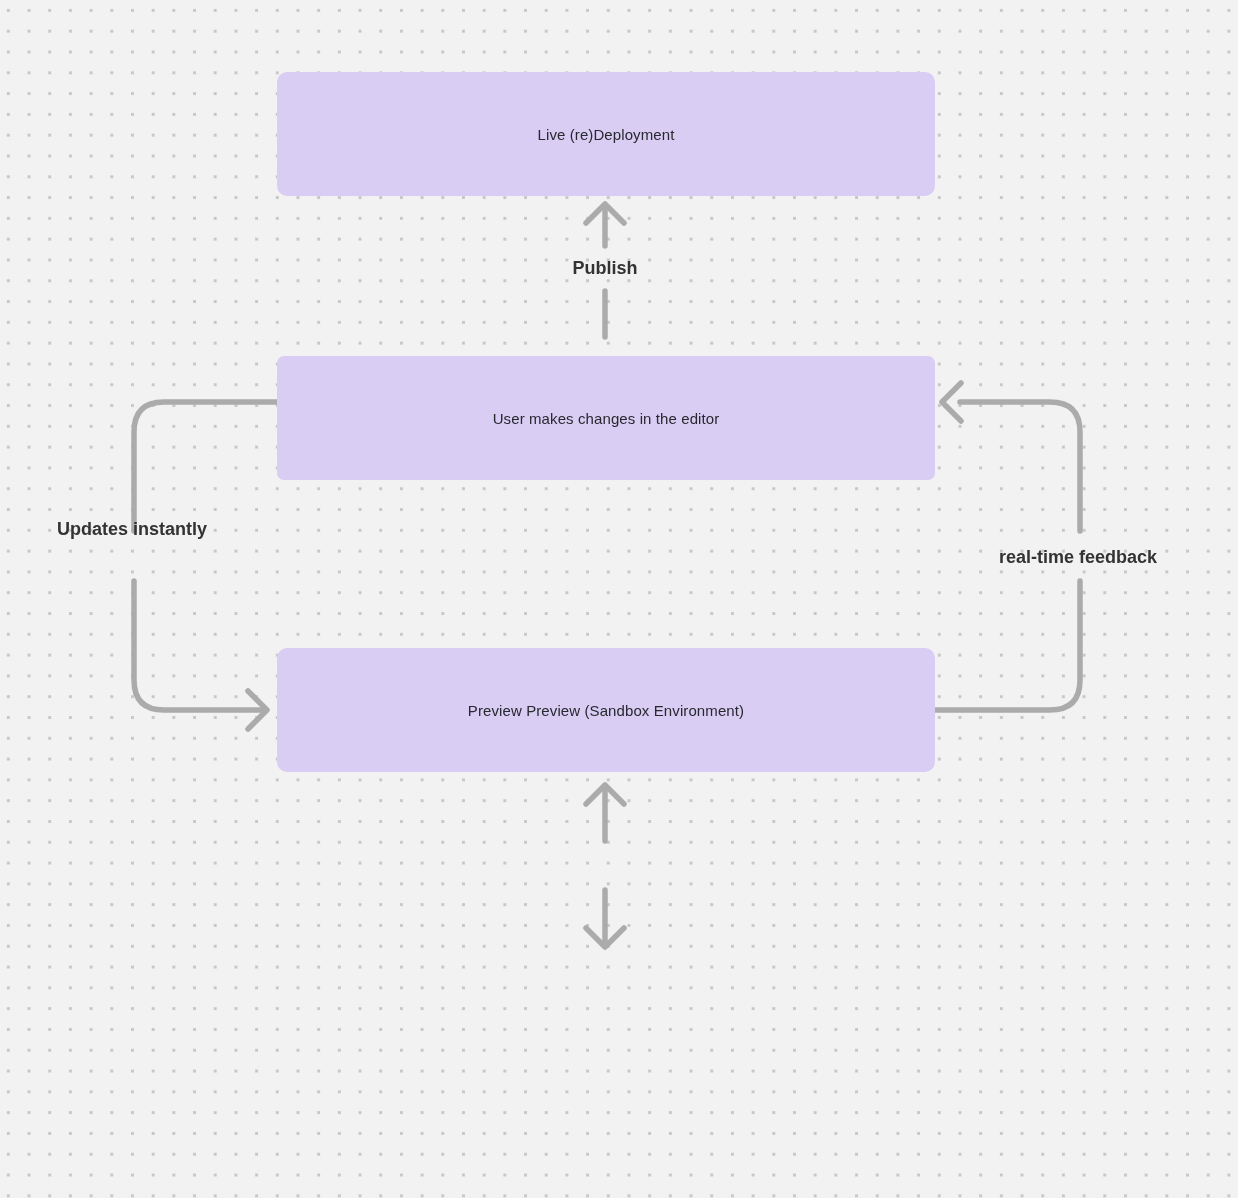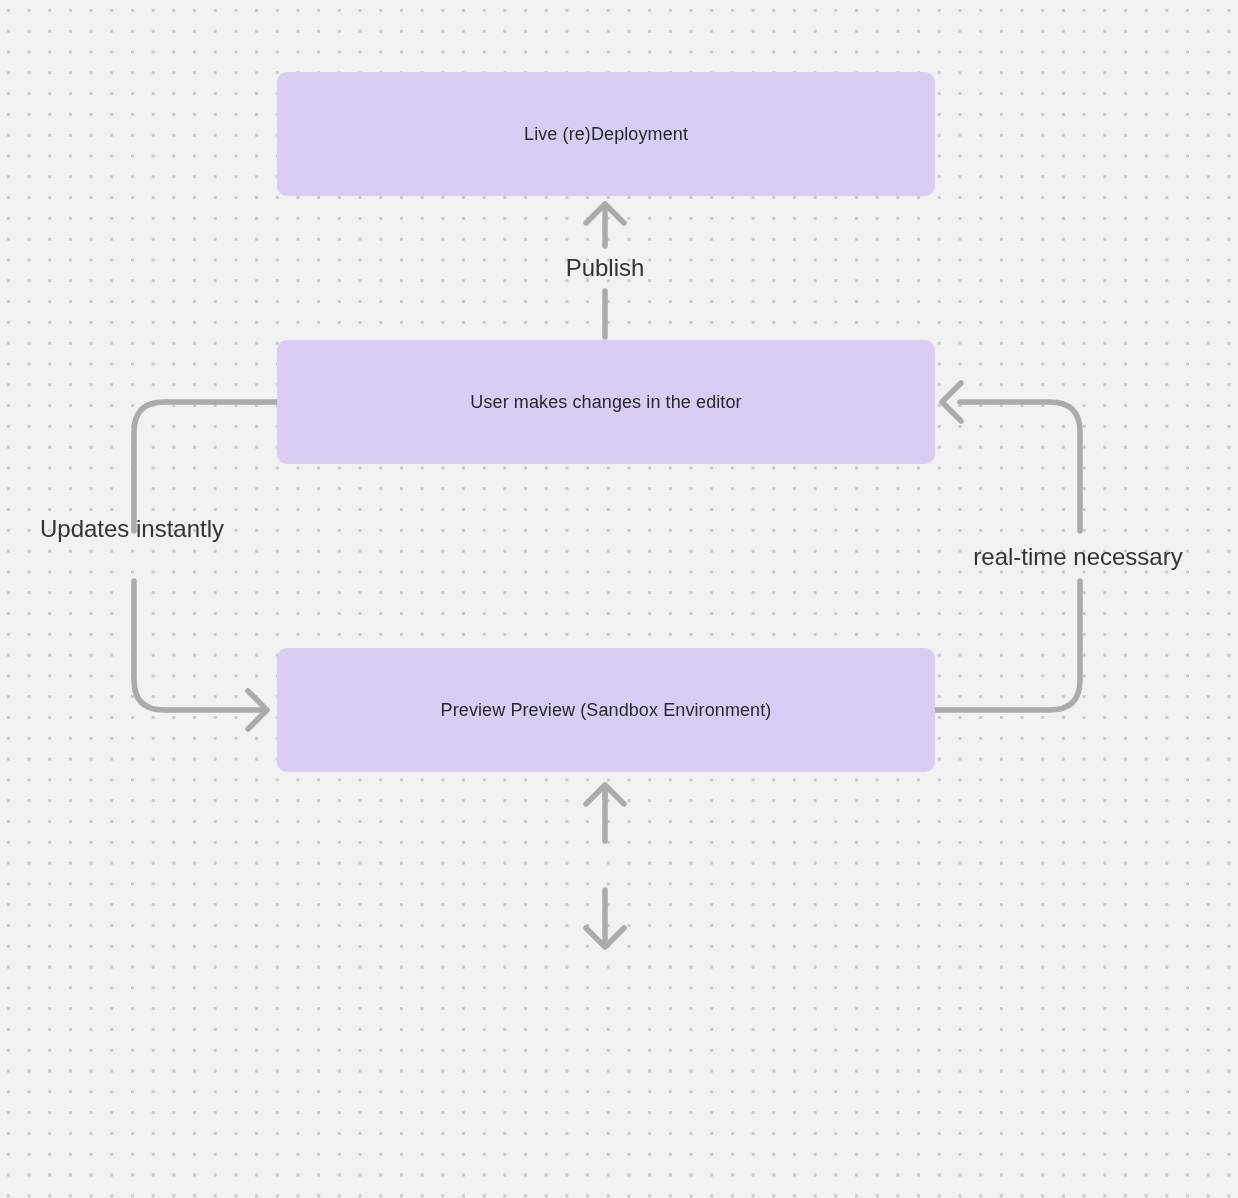--- a/index.html
+++ b/index.html
@@ -47,36 +47,36 @@
     width: 658px;
     height: 124px;
     background: var(--node-fill);
     border-radius: 10px;
     display: flex;
     align-items: center;
     justify-content: center;
     cursor: default;
   }
   .node span {
-    font-size: 18px;
+    font-size: 15px;
     font-weight: 500;
     letter-spacing: 0.1px;
     color: var(--node-text);
     white-space: nowrap;
     text-align: center;
   }
   .node-live    { top: 72px; }
-  .node-user    { top: 340px; }
+  .node-user    { top: 356px; border-radius: 7px; }
   .node-preview { top: 648px; }
   .node-dev     { top: 958px; }
   .edge-label {
     position: absolute;
     transform: translate(-50%, -50%);
-    font-size: 24px;
-    font-weight: 400;
+    font-size: 18px;
+    font-weight: 700;
     color: var(--label-text);
     white-space: nowrap;
   }
   .lbl-publish  { left: 605px;  top: 268px; }
   .lbl-updates  { left: 132px;  top: 529px; }
   .lbl-feedback { left: 1078px; top: 557px; }
   .lbl-spun     { left: 606px;  top: 866px; }
 </style>
 </head>
 <body>
@@ -121,16 +121,16 @@
 
   <div class="node node-preview">
     <span>Preview Preview (Sandbox Environment)</span>
   </div>
 
 
   <div class="edge-label lbl-publish">Publish</div>
 
   <div class="edge-label lbl-updates">Updates instantly</div>
 
-  <div class="edge-label lbl-feedback">real-time necessary</div>
+  <div class="edge-label lbl-feedback">real-time feedback</div>
 
 
 </div>
 
 </body></html>

